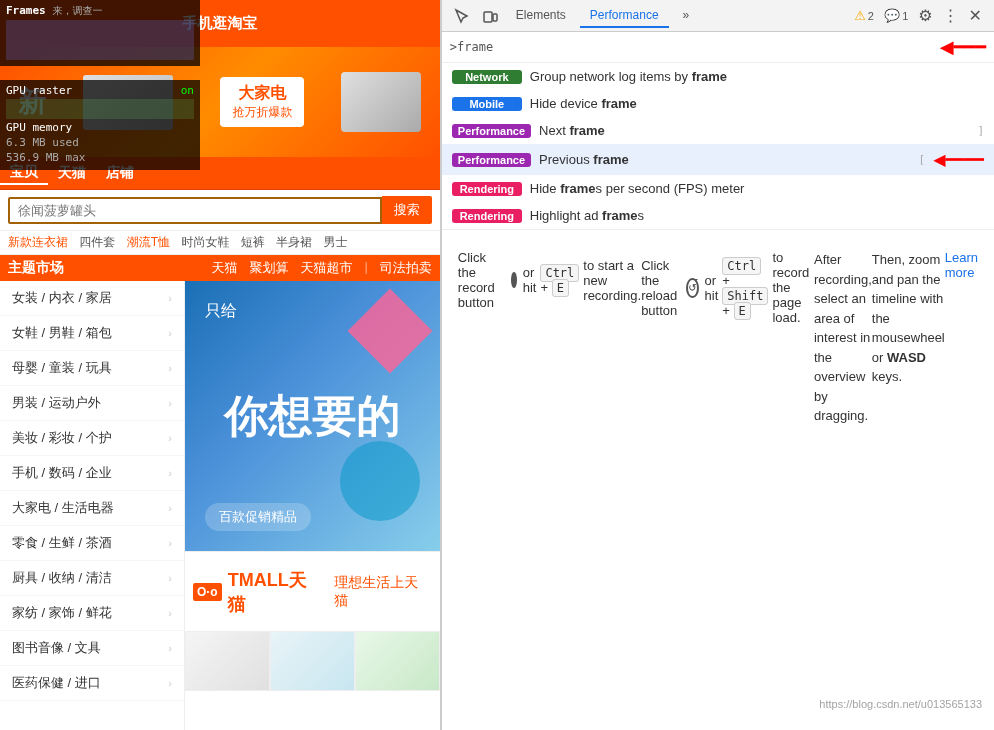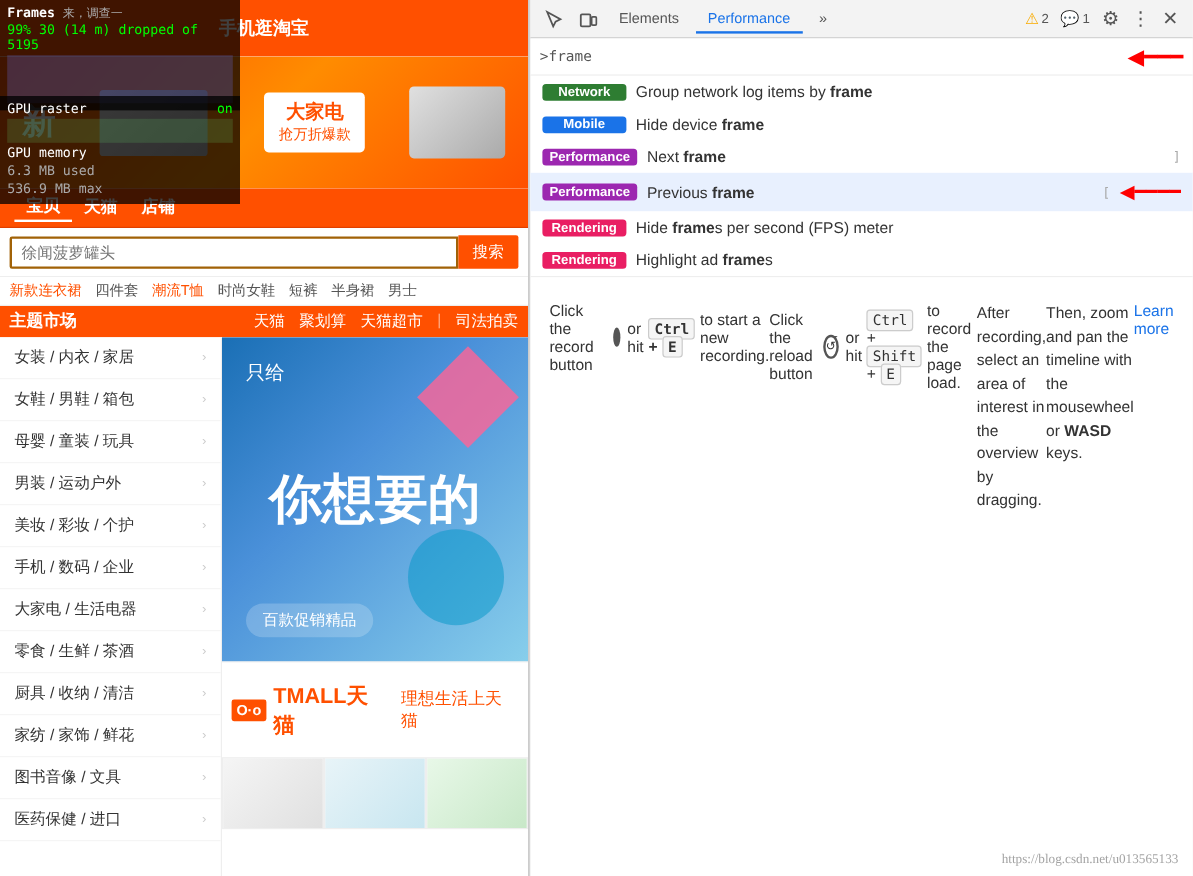--- a/index.html
+++ b/index.html
@@ -84,21 +84,21 @@
       text-align: center;
     }
     .banner-big-box .big-title { color: #ff5000; font-size: 16px; font-weight: bold; }
     .banner-big-box .big-sub { color: #ff5000; font-size: 12px; }
 
     
     .nav-tabs {
       background: #ff5000;
       display: flex;
       align-items: center;
-      padding: 4px 12px;
+      padding: 4px 0;
       border-bottom: 1px solid #e04000;
     }
     .nav-tab {
       color: #fff;
       font-size: 14px;
       padding: 2px 10px;
       cursor: pointer;
       font-weight: bold;
     }
     .nav-tab.active { border-bottom: 2px solid #fff; }
@@ -395,26 +395,25 @@
     .learn-more-link {
       color: #1a73e8;
       font-size: 13px;
       text-decoration: none;
       cursor: pointer;
     }
 
     
     .watermark {
       position: absolute;
-      bottom: 8px;
+      bottom: 20px;
       right: 12px;
       font-size: 11px;
       color: rgba(100,100,100,0.6);
       pointer-events: none;
-      font-family: Liberation Serif, serif;
     }
 
     .thumbnail-placeholder {
       width: 90px;
       height: 55px;
       background: linear-gradient(135deg, #e0e0e0, #bdbdbd);
       border-radius: 3px;
       margin-right: 10px;
     }
 
@@ -428,21 +427,20 @@
 </head>
 <body>
 
 <div class="browser-panel">
 
   <div class="frames-overlay">
     <div>
       <span class="frames-title">Frames</span>
       <span style="color:#aaa; font-size:10px;"> 来，调查一</span>
     </div>
-    <div class="frames-green">99%  30 (14 m) dropped of 5195</div>
     <div style="height:40px; background:rgba(100,100,200,0.3); margin:2px 0;"></div>
   </div>
 
   <div class="gpu-box">
     <div class="gpu-row">
       <span class="gpu-label">GPU raster</span>
       <span class="gpu-on">on</span>
     </div>
     <div style="height:20px; background:rgba(100,200,100,0.2); margin:2px 0;"></div>
     <div class="gpu-row">
@@ -671,21 +669,21 @@
     </div>
 
   </div>
 
   <div class="devtools-content">
 
     <div class="record-row">
       <span>Click the record button</span>
       <span class="record-circle"></span>
       <span>or hit</span>
-      <span style="margin: 0 4px; font-weight: bold;">
+      <span style="margin: 0 4px;">
         <span class="kbd">Ctrl</span>
         <span> + </span>
         <span class="kbd">E</span>
       </span>
       <span>to start a new recording.</span>
     </div>
 
     <div class="record-row">
       <span>Click the reload button</span>
 

